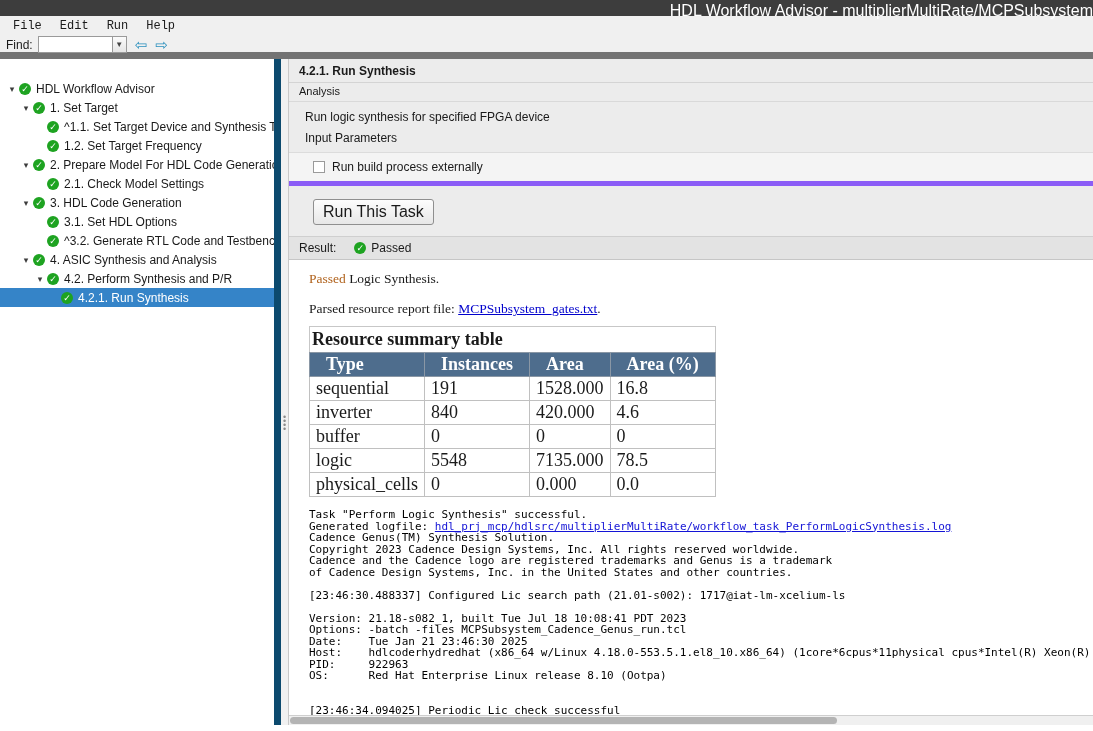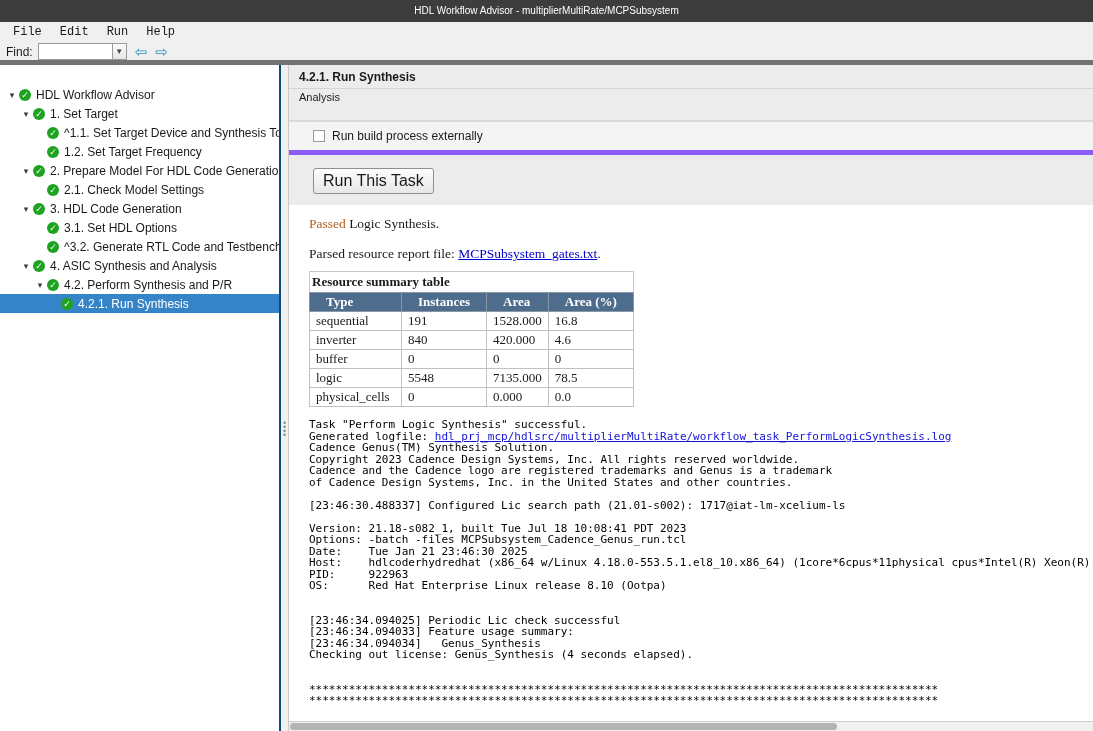--- a/index.html
+++ b/index.html
@@ -1,76 +1,76 @@
 <!DOCTYPE html>
 <html><head>
 <meta charset="utf-8">
 <style>
   * { margin:0; padding:0; box-sizing:border-box; }
   html,body { width:1093px; height:731px; overflow:hidden; }
   body { font-family:"Liberation Sans", sans-serif; font-size:12px; color:#1a1a1a; background:#fff; }
 
   
-  .titlebar { height:22px; background:#3d3d3d; color:#fff; text-align:center; line-height:22px; font-size:10px; }
+  .titlebar { height:16px; background:#3d3d3d; color:#fff; text-align:right; line-height:22px; font-size:16px; }
 
   
   .menubar { height:21px; background:#f0f0f0; display:flex; align-items:center; padding-left:4px; }
   .menu-item { padding:0 9px; line-height:21px; cursor:default;font-family:Liberation Mono, monospace; }
 
   
-  .toolbar { height:22px; background:#f0f0f0; display:flex; align-items:center; padding-left:6px; border-bottom:5px solid #737373; }
+  .toolbar { height:22px; background:#f0f0f0; display:flex; align-items:center; padding-left:6px; border-bottom:7px solid #737373; }
   .find-label { margin-right:5px; }
   .find-input { width:74px; height:17px; border:1px solid #9a9a9a; background:#fff; font-family:"Liberation Sans",sans-serif; font-size:11px; padding:0 3px; border-right:none; }
   .find-drop { width:15px; height:17px; border:1px solid #9a9a9a; background:linear-gradient(#fbfbfb,#e6e6e6); font-size:8px; color:#444; display:flex; align-items:center; justify-content:center; }
   .nav-arrow { font-size:15px; color:#2a8fbd; margin-left:8px; line-height:20px; cursor:default; }
 
   
   .main { display:flex; height:666px; }
 
   
-  .tree { width:281px; background:#fff; border-right:2px solid #0c4a6e; padding-top:20px; overflow:hidden; flex:none; }
+  .tree { width:281px; background:#fff; border-right:7px solid #0c4a6e; padding-top:20px; overflow:hidden; flex:none; }
   .tree-row { height:19px; display:flex; align-items:center; white-space:nowrap; cursor:default; }
   .tree-row.lv0 { padding-left:6px; }
   .tree-row.lv1 { padding-left:20px; }
   .tree-row.lv2 { padding-left:34px; }
   .tree-row.lv3 { padding-left:48px; }
   .caret { width:12px; font-size:9px; color:#3c3c3c; text-align:center; flex:none; }
   .caret.open::before { content:"▾"; }
   .caret.empty::before { content:""; }
   .check { width:12px; height:12px; border-radius:50%; background:#1ea321; color:#fff; font-size:9px; line-height:12px; text-align:center; margin:0 5px 0 1px; flex:none; }
   .check::before { content:"✓"; }
   .tree-row.sel { background:#3584c8; color:#fff; }
 
   
   .splitter { width:8px; background:#f1f1f1; border-right:1px solid #c9c9c9; position:relative; flex:none; }
   .splitter .grip { position:absolute; top:356px; left:2px; color:#8a8a8a; font-size:9px; line-height:4px; letter-spacing:0; }
   .splitter .grip::before { content:"•\A•\A•\A•"; white-space:pre; }
 
   
   .panel { flex:1; display:flex; flex-direction:column; background:#ececec; min-width:0; }
   .panel-title { padding:5px 10px 4px; font-weight:bold; border-bottom:1px solid #d4d4d4; }
-  .panel-section { padding:2px 10px 17px; font-size:11px; border-bottom:1px solid #d9d9d9; }
+  .panel-section { padding:2px 10px 4px; font-size:11px; border-bottom:1px solid #d9d9d9; }
   .panel-desc { padding:8px 16px 1px; }
   .panel-inputs { padding:6px 16px 7px; }
   .cb-box { background:#f4f4f4; border-top:1px solid #dcdcdc; border-bottom:5px solid #8b5cf6; padding:7px 24px; display:flex; align-items:center; }
   .cb { width:12px; height:12px; background:#fff; border:1px solid #9a9a9a; margin-right:7px; flex:none; }
   .btn-row { padding:13px 24px 11px; }
   .task-btn { font-family:"Liberation Sans",sans-serif; font-size:16px; padding:3px 9px; background:linear-gradient(#fdfdfd,#e7e7e7); border:1px solid #8f8f8f; border-radius:3px; color:#1a1a1a; }
   .result-row { background:#e3e3e3; border-top:1px solid #cfcfcf; border-bottom:1px solid #c6c6c6; padding:4px 10px 4px; display:flex; align-items:center; height:24px; }
   .result-row .check { margin-left:18px; margin-right:5px; }
 
   
   .content { flex:1; background:#fff; padding:8px 0 0 20px; overflow:hidden; min-height:0; }
   .report { font-family:"Liberation Serif", serif; font-size:13.5px; }
   .passed-line { margin:3px 0 14px; }
   .passed-word { color:#b0621c; }
   .file-line { margin-bottom:9px; }
   a.rlink { color:#0000cc; text-decoration:underline; cursor:pointer; }
 
-  table.res { border-collapse:collapse; font-family:"Liberation Serif", serif; font-size:13px; margin-bottom:12px; }
+  table.res { border-collapse:collapse; font-family:"Liberation Serif", serif; font-size:18px; margin-bottom:12px; }
   table.res caption { text-align:left; font-weight:bold; padding:2px 4px 2px 2px; border:1px solid #c7c7c7; border-bottom:none; caption-side:top; }
   table.res th { background:#4e6d8d; color:#fff; font-weight:bold; text-align:left; padding:1px 16px; border:1px solid #8a97a5; }
   table.res td { padding:1px 6px; border:1px solid #c0c0c0; }
   .col-type { min-width:92px; } .col-inst { min-width:55px; } .col-area { min-width:57px; } .col-pct { min-width:50px; }
 
   .log { font-family:"DejaVu Sans Mono", monospace; font-size:11px; line-height:11.5px; white-space:pre; margin-top:10px; color:#000; }
   a.loglink { color:#1414d6; text-decoration:underline; cursor:pointer; }
 
   
   .hscroll { height:10px; background:#f0f0f0; border-top:1px solid #cfcfcf; position:relative; flex:none; }
@@ -163,26 +163,33 @@
     </div>
   </div>
 
   <div class="splitter">
     <div class="grip"></div>
   </div>
 
   <div class="panel">
     <div class="panel-title">4.2.1. Run Synthesis</div>
     <div class="panel-section">Analysis</div>
+    <div class="panel-desc">Run logic synthesis for specified FPGA device</div>
+    <div class="panel-inputs">Input Parameters</div>
     <div class="cb-box">
       <span class="cb"></span>
       <span>Run build process externally</span>
     </div>
     <div class="btn-row">
       <button class="task-btn">Run This Task</button>
+    </div>
+    <div class="result-row">
+      <span>Result:</span>
+      <span class="check"></span>
+      <span>Passed</span>
     </div>
 
     <div class="content">
       <div class="report">
         <div class="passed-line">
           <span class="passed-word">Passed</span><span> Logic Synthesis.</span>
         </div>
         <div class="file-line">
           <span>Parsed resource report file: </span><a class="rlink">MCPSubsystem_gates.txt</a><span>.</span>
         </div>

